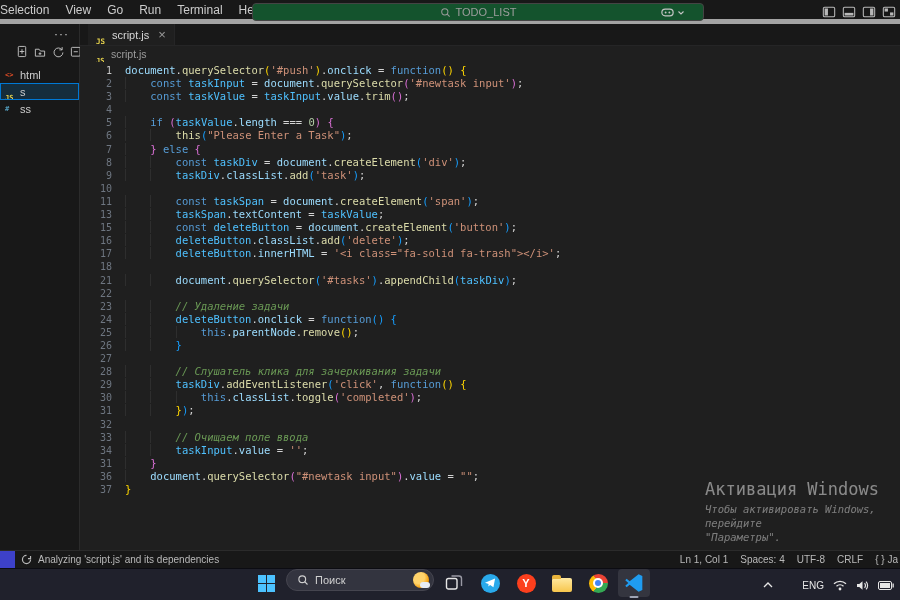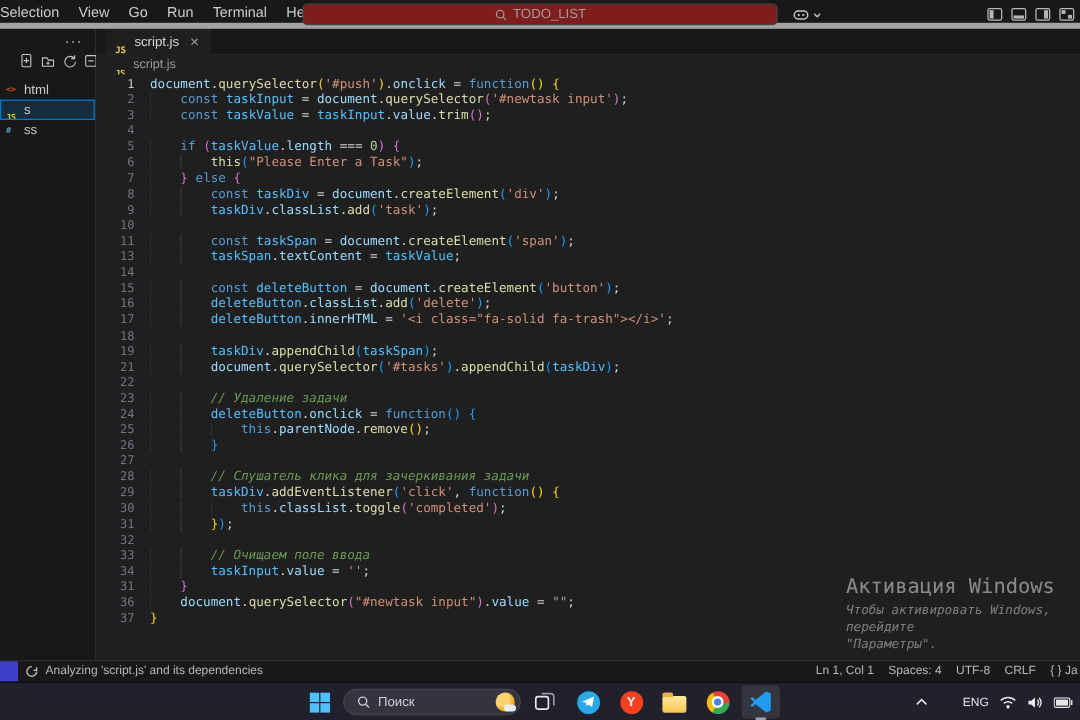--- a/index.html
+++ b/index.html
@@ -5,21 +5,21 @@
   * { margin:0; padding:0; box-sizing:border-box; }
   html,body { width:900px; height:600px; background:#000; overflow:hidden; }
   body { font-family:"Liberation Sans", sans-serif; }
   .screen { width:900px; height:600px; display:flex; flex-direction:column; background:#1f1f1f; position:relative; }
 
   
   .titlebar { height:24px; background:#181818; border-bottom:5px solid #a3a3a3; display:flex; align-items:center; position:relative; flex:0 0 auto; }
   .menus { display:flex; margin-left:-8px; }
   .menu { color:#cccccc; font-size:12px; padding:0 8px; line-height:24px; cursor:default; }
   .histnav { display:flex; gap:10px; margin-left:22px; color:#8f8f8f; font-size:12px; }
-  .cmdcenter { position:absolute; left:252px; top:3px; width:396px; height:18px; background:#7f1d1d; border:1px solid #444444; border-radius:4px; display:flex; align-items:center; justify-content:center; gap:5px; color:#9d9d9d; font-size:11px; }
+  .cmdcenter { position:absolute; left:252px; top:3px; width:452px; height:18px; background:#14532d; border:1px solid #444444; border-radius:4px; display:flex; align-items:center; justify-content:center; gap:5px; color:#9d9d9d; font-size:11px; }
   .copilot { position:absolute; left:660px; top:5px; display:flex; align-items:center; gap:2px; }
   .layouts { position:absolute; right:4px; top:5px; display:flex; gap:6px; }
   .layouts span { display:flex; }
 
   
   .workbench { flex:1 1 auto; display:flex; min-height:0; }
   .sidebar { width:80px; background:#181818; border-right:1px solid #2b2b2b; flex:0 0 auto; display:flex; flex-direction:column; }
   .sb-head { height:20px; display:flex; align-items:center; justify-content:flex-end; padding-right:10px; color:#cccccc; }
   .more { font-size:12px; letter-spacing:1px; line-height:10px; cursor:pointer; }
   .sb-actions { height:18px; display:flex; align-items:center; gap:6px; padding-left:16px; }
@@ -55,21 +55,21 @@
 
   
   .statusbar { height:18px; background:#181818; border-top:1px solid #2b2b2b; display:flex; align-items:center; font-size:10px; color:#b9b9b9; flex:0 0 auto; overflow:hidden; }
   .remote { width:15px; height:18px; background:#3d41c9; display:inline-block; flex:0 0 auto; cursor:pointer; }
   .sb-left { display:flex; align-items:center; gap:6px; flex:1 1 auto; min-width:0; }
   .sb-right { display:flex; align-items:center; gap:12px; padding-right:2px; white-space:nowrap; }
   .sb-item { cursor:pointer; }
 
   
   .taskbar { height:32px; background:#20212c; border-top:1px solid #0c0c12; position:relative; flex:0 0 auto; }
-  .tb-center { position:absolute; left:50%; transform:translateX(-50%); top:0; height:32px; display:flex; align-items:center; gap:4px; }
+  .tb-center { position:absolute; left:50%; transform:translateX(-50%); top:0; height:32px; display:flex; gap:4px; }
   .tbtn { background:none; border:none; width:32px; height:28px; display:flex; align-items:center; justify-content:center; position:relative; border-radius:4px; cursor:pointer; }
   .tbtn.active { background:rgba(255,255,255,0.09); }
   .tbtn.active::after { content:""; position:absolute; bottom:-1px; left:50%; transform:translateX(-50%); width:9px; height:2.5px; border-radius:2px; background:#9fa4b5; }
   .tbsearch { height:22px; width:148px; background:#33343f; border:1px solid #45454f; border-radius:12px; display:flex; align-items:center; gap:6px; padding:0 4px 0 10px; cursor:pointer; }
   .tbsearch .stxt { color:#d0d0d0; font-size:11px; flex:1 1 auto; }
   .weather { width:16px; height:16px; border-radius:50%; background:radial-gradient(circle at 35% 35%, #ffd36b 0 40%, #f59e0b 70%, #d97706 100%); position:relative; flex:0 0 auto; }
   .weather::after { content:""; position:absolute; right:-1px; bottom:0; width:10px; height:6px; background:#e8edf5; border-radius:5px; }
   .ic-tg { width:19px; height:19px; border-radius:50%; background:#29a9eb; display:flex; align-items:center; justify-content:center; }
   .ic-ya { width:19px; height:19px; border-radius:50%; background:#fc3f1d; color:#fff; font-weight:bold; font-size:11px; display:flex; align-items:center; justify-content:center; }
   .ic-folder { position:relative; width:20px; height:14px; margin-top:4px; background:linear-gradient(#ffe9a0,#f7c64c); border-radius:2px; }
@@ -204,26 +204,24 @@
             <div class="cl"><span class="ln">3</span><span><span class="ind">    </span><span class="tk-k">const</span><span class="tk-p"> </span><span class="tk-v">taskValue</span><span class="tk-p"> = </span><span class="tk-v">taskInput</span><span class="tk-p">.</span><span class="tk-o">value</span><span class="tk-p">.</span><span class="tk-f">trim</span><span class="tk-B">()</span><span class="tk-p">;</span></span></div>
             <div class="cl"><span class="ln">4</span><span></span></div>
             <div class="cl"><span class="ln">5</span><span><span class="ind">    </span><span class="tk-k">if</span><span class="tk-p"> </span><span class="tk-B">(</span><span class="tk-v">taskValue</span><span class="tk-p">.</span><span class="tk-o">length</span><span class="tk-p"> === </span><span class="tk-n">0</span><span class="tk-B">)</span><span class="tk-p"> </span><span class="tk-B">{</span></span></div>
             <div class="cl"><span class="ln">6</span><span><span class="ind">        </span><span class="tk-f">this</span><span class="tk-C">(</span><span class="tk-s">"Please Enter a Task"</span><span class="tk-C">)</span><span class="tk-p">;</span></span></div>
             <div class="cl"><span class="ln">7</span><span><span class="ind">    </span><span class="tk-B">}</span><span class="tk-p"> </span><span class="tk-k">else</span><span class="tk-p"> </span><span class="tk-B">{</span></span></div>
             <div class="cl"><span class="ln">8</span><span><span class="ind">        </span><span class="tk-k">const</span><span class="tk-p"> </span><span class="tk-v">taskDiv</span><span class="tk-p"> = </span><span class="tk-o">document</span><span class="tk-p">.</span><span class="tk-f">createElement</span><span class="tk-C">(</span><span class="tk-s">'div'</span><span class="tk-C">)</span><span class="tk-p">;</span></span></div>
             <div class="cl"><span class="ln">9</span><span><span class="ind">        </span><span class="tk-v">taskDiv</span><span class="tk-p">.</span><span class="tk-o">classList</span><span class="tk-p">.</span><span class="tk-f">add</span><span class="tk-C">(</span><span class="tk-s">'task'</span><span class="tk-C">)</span><span class="tk-p">;</span></span></div>
             <div class="cl"><span class="ln">10</span><span></span></div>
             <div class="cl"><span class="ln">11</span><span><span class="ind">        </span><span class="tk-k">const</span><span class="tk-p"> </span><span class="tk-v">taskSpan</span><span class="tk-p"> = </span><span class="tk-o">document</span><span class="tk-p">.</span><span class="tk-f">createElement</span><span class="tk-C">(</span><span class="tk-s">'span'</span><span class="tk-C">)</span><span class="tk-p">;</span></span></div>
             <div class="cl"><span class="ln">13</span><span><span class="ind">        </span><span class="tk-v">taskSpan</span><span class="tk-p">.</span><span class="tk-o">textContent</span><span class="tk-p"> = </span><span class="tk-v">taskValue</span><span class="tk-p">;</span></span></div>
-            <div class="cl"><span class="ln">14</span><span></span></div>
             <div class="cl"><span class="ln">15</span><span><span class="ind">        </span><span class="tk-k">const</span><span class="tk-p"> </span><span class="tk-v">deleteButton</span><span class="tk-p"> = </span><span class="tk-o">document</span><span class="tk-p">.</span><span class="tk-f">createElement</span><span class="tk-C">(</span><span class="tk-s">'button'</span><span class="tk-C">)</span><span class="tk-p">;</span></span></div>
             <div class="cl"><span class="ln">16</span><span><span class="ind">        </span><span class="tk-v">deleteButton</span><span class="tk-p">.</span><span class="tk-o">classList</span><span class="tk-p">.</span><span class="tk-f">add</span><span class="tk-C">(</span><span class="tk-s">'delete'</span><span class="tk-C">)</span><span class="tk-p">;</span></span></div>
             <div class="cl"><span class="ln">17</span><span><span class="ind">        </span><span class="tk-v">deleteButton</span><span class="tk-p">.</span><span class="tk-o">innerHTML</span><span class="tk-p"> = </span><span class="tk-s">'&lt;i class="fa-solid fa-trash"&gt;&lt;/i&gt;'</span><span class="tk-p">;</span></span></div>
             <div class="cl"><span class="ln">18</span><span></span></div>
-            <div class="cl"><span class="ln">19</span><span><span class="ind">        </span><span class="tk-v">taskDiv</span><span class="tk-p">.</span><span class="tk-f">appendChild</span><span class="tk-C">(</span><span class="tk-v">taskSpan</span><span class="tk-C">)</span><span class="tk-p">;</span></span></div>
             <div class="cl"><span class="ln">21</span><span><span class="ind">        </span><span class="tk-o">document</span><span class="tk-p">.</span><span class="tk-f">querySelector</span><span class="tk-C">(</span><span class="tk-s">'#tasks'</span><span class="tk-C">)</span><span class="tk-p">.</span><span class="tk-f">appendChild</span><span class="tk-C">(</span><span class="tk-v">taskDiv</span><span class="tk-C">)</span><span class="tk-p">;</span></span></div>
             <div class="cl"><span class="ln">22</span><span></span></div>
             <div class="cl"><span class="ln">23</span><span><span class="ind">        </span><span class="tk-c">// Удаление задачи</span></span></div>
             <div class="cl"><span class="ln">24</span><span><span class="ind">        </span><span class="tk-v">deleteButton</span><span class="tk-p">.</span><span class="tk-o">onclick</span><span class="tk-p"> = </span><span class="tk-k">function</span><span class="tk-C">()</span><span class="tk-p"> </span><span class="tk-C">{</span></span></div>
             <div class="cl"><span class="ln">25</span><span><span class="ind">            </span><span class="tk-k">this</span><span class="tk-p">.</span><span class="tk-o">parentNode</span><span class="tk-p">.</span><span class="tk-f">remove</span><span class="tk-A">()</span><span class="tk-p">;</span></span></div>
             <div class="cl"><span class="ln">26</span><span><span class="ind">        </span><span class="tk-C">}</span></span></div>
             <div class="cl"><span class="ln">27</span><span></span></div>
             <div class="cl"><span class="ln">28</span><span><span class="ind">        </span><span class="tk-c">// Слушатель клика для зачеркивания задачи</span></span></div>
             <div class="cl"><span class="ln">29</span><span><span class="ind">        </span><span class="tk-v">taskDiv</span><span class="tk-p">.</span><span class="tk-f">addEventListener</span><span class="tk-C">(</span><span class="tk-s">'click'</span><span class="tk-p">, </span><span class="tk-k">function</span><span class="tk-A">()</span><span class="tk-p"> </span><span class="tk-A">{</span></span></div>
             <div class="cl"><span class="ln">30</span><span><span class="ind">            </span><span class="tk-k">this</span><span class="tk-p">.</span><span class="tk-o">classList</span><span class="tk-p">.</span><span class="tk-f">toggle</span><span class="tk-B">(</span><span class="tk-s">'completed'</span><span class="tk-B">)</span><span class="tk-p">;</span></span></div>

